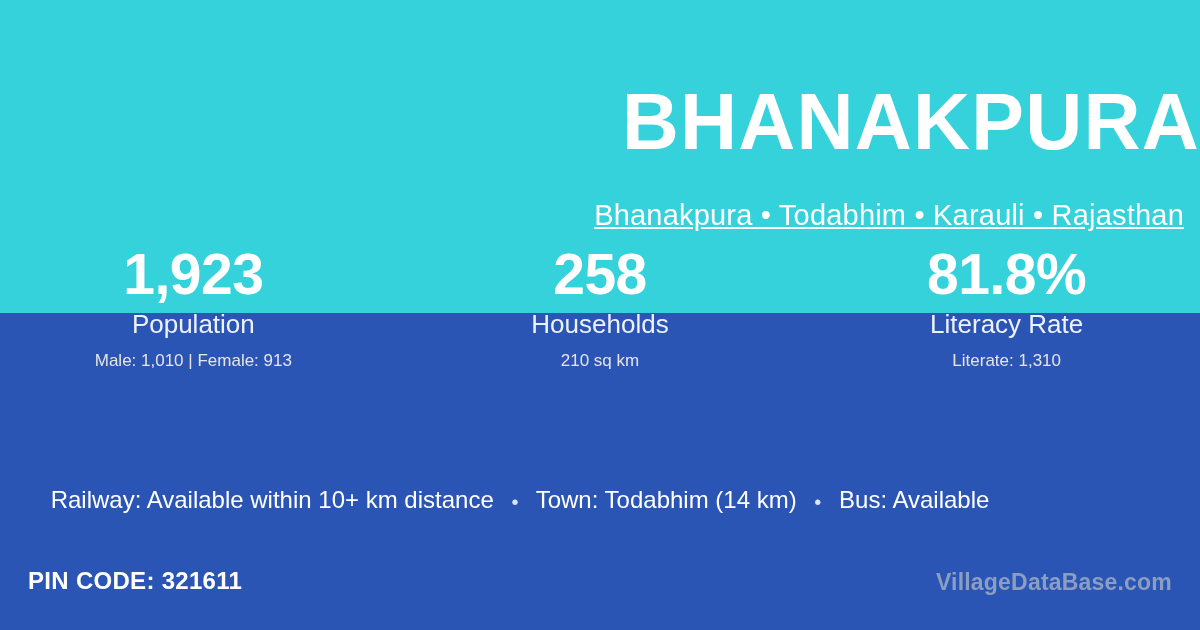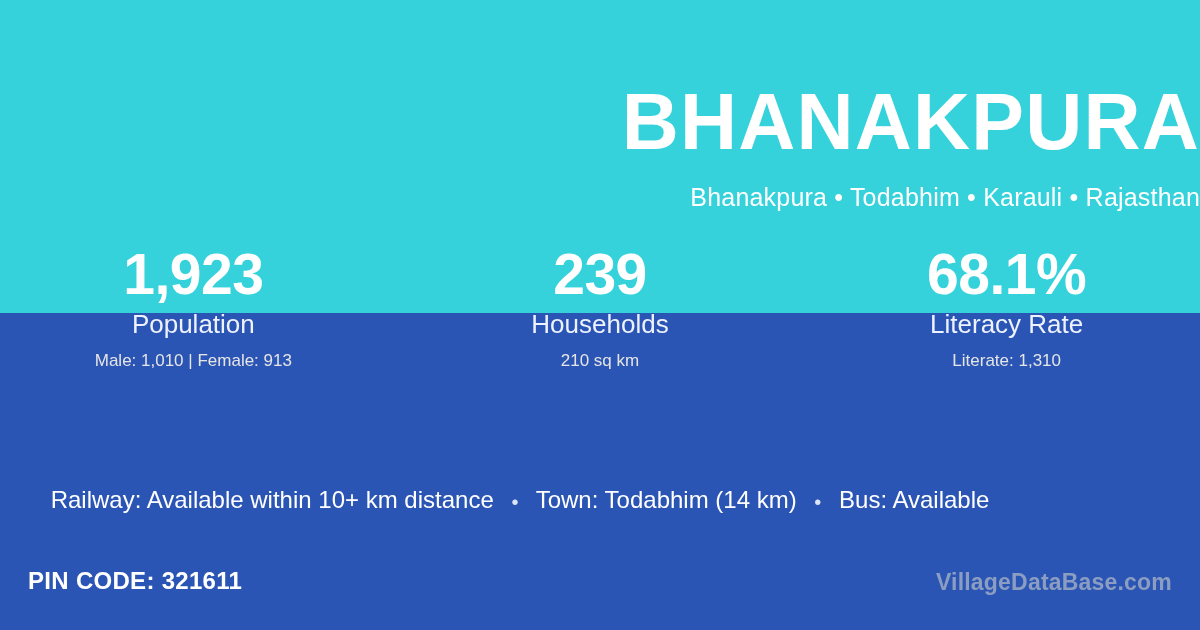--- a/index.html
+++ b/index.html
@@ -43,27 +43,28 @@
   .village-title {
     margin: 0;
     padding-top: 82px;
     font-size: 79px;
     line-height: 1;
     font-weight: 700;
     letter-spacing: 1.2px;
     color: #ffffff;
   }
   .village-breadcrumb {
-    margin: 0;
+    margin: 16px;
     padding-top: 24px;
-    font-size: 25px;
+    font-size: 29px;
     line-height: 1;
     font-weight: 400;
     color: #ffffff;
     letter-spacing: 0.2px;
+    text-decoration: underline;
   }
 
   
   .stats-row {
     position: absolute;
     left: 0;
     top: 243px;
     width: 1200px;
     display: flex;
     flex-direction: row;
@@ -160,27 +161,27 @@
 
   <div class="stats-row">
 
     <div class="stat">
       <div class="stat-value">1,923</div>
       <div class="stat-label">Population</div>
       <div class="stat-sub">Male: 1,010 | Female: 913</div>
     </div>
 
     <div class="stat">
-      <div class="stat-value">239</div>
+      <div class="stat-value">258</div>
       <div class="stat-label">Households</div>
       <div class="stat-sub">210 sq km</div>
     </div>
 
     <div class="stat">
-      <div class="stat-value">68.1%</div>
+      <div class="stat-value">81.8%</div>
       <div class="stat-label">Literacy Rate</div>
       <div class="stat-sub">Literate: 1,310</div>
     </div>
 
   </div>
 
   <div class="amenities">
     <span>Railway: Available within 10+ km distance</span>
     <span class="sep">•</span>
     <span>Town: Todabhim (14 km)</span>

